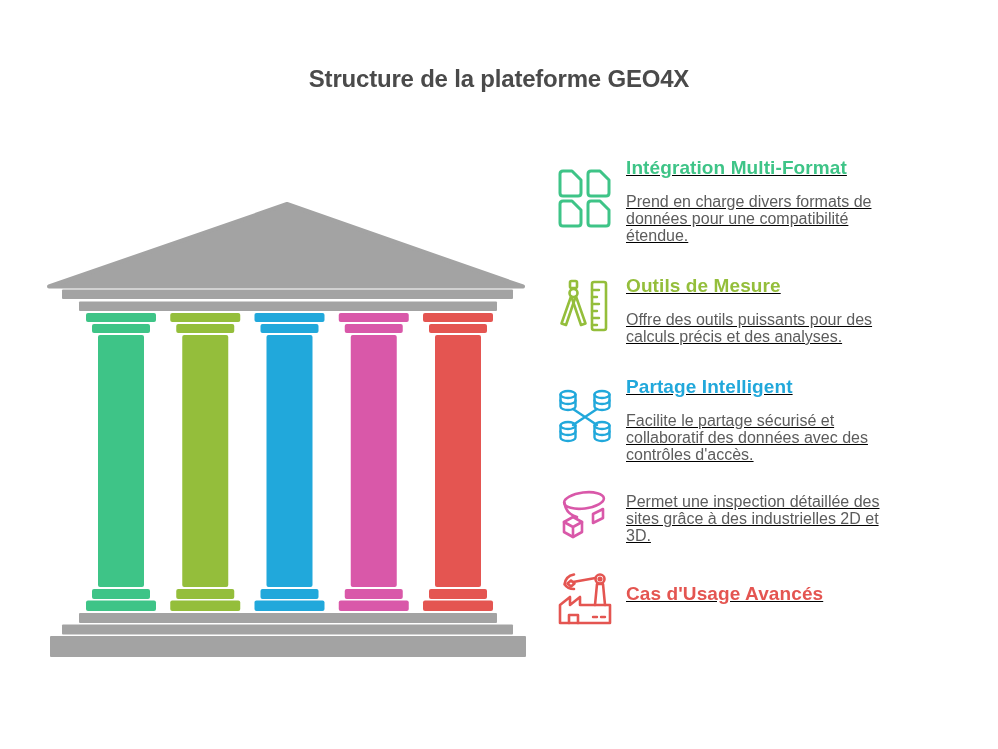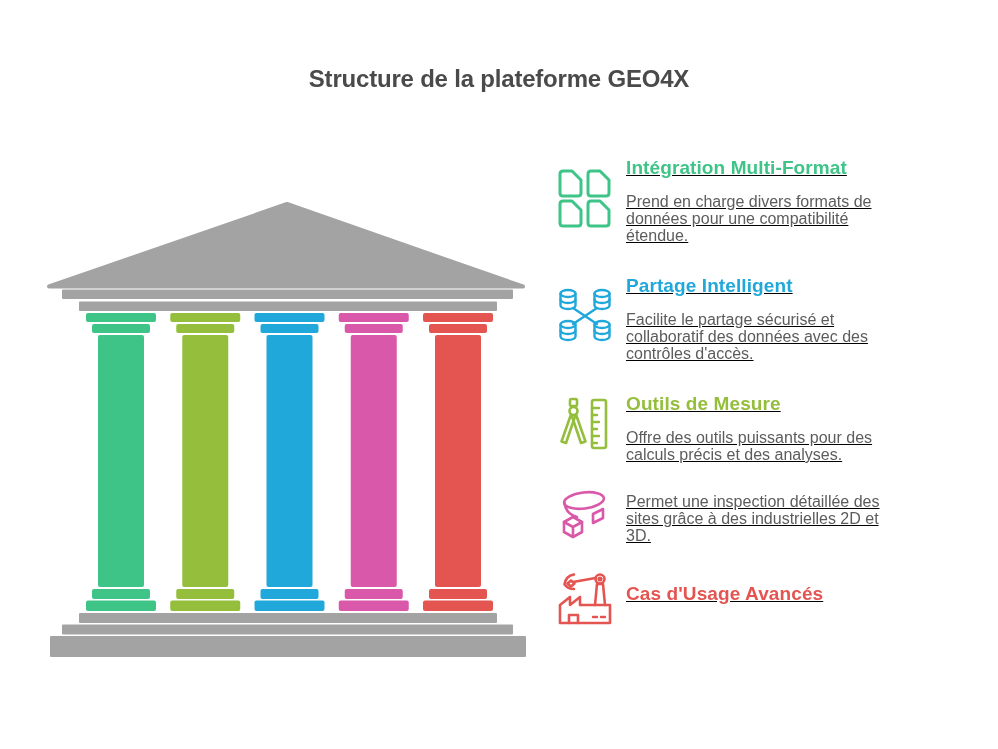--- a/index.html
+++ b/index.html
@@ -138,69 +138,69 @@
         </svg>
       </span>
       <div class="feature-text">
         <h2 class="feature-title">Intégration Multi-Format</h2>
         <p class="feature-desc">Prend en charge divers formats de
 données pour une compatibilité
 étendue.</p>
       </div>
     </div>
 
-    <div class="feature" style="--accent: #21a8db;">
-      <span class="feature-icon">
-        <svg width="56" height="56" viewBox="0 0 56 56" fill="none" stroke="currentColor" stroke-width="2.4" stroke-linejoin="round" stroke-linecap="round">
-          <g transform="translate(3,2)">
-            <ellipse cx="8" cy="3.5" rx="7.5" ry="3.5"></ellipse>
-            <path d="M0.5 3.5 V15.5 A7.5 3.5 0 0 0 15.5 15.5 V3.5"></path>
-            <path d="M0.5 9.5 A7.5 3.5 0 0 0 15.5 9.5"></path>
-          </g>
-          <g transform="translate(37,2)">
-            <ellipse cx="8" cy="3.5" rx="7.5" ry="3.5"></ellipse>
-            <path d="M0.5 3.5 V15.5 A7.5 3.5 0 0 0 15.5 15.5 V3.5"></path>
-            <path d="M0.5 9.5 A7.5 3.5 0 0 0 15.5 9.5"></path>
-          </g>
-          <g transform="translate(3,33)">
-            <ellipse cx="8" cy="3.5" rx="7.5" ry="3.5"></ellipse>
-            <path d="M0.5 3.5 V15.5 A7.5 3.5 0 0 0 15.5 15.5 V3.5"></path>
-            <path d="M0.5 9.5 A7.5 3.5 0 0 0 15.5 9.5"></path>
-          </g>
-          <g transform="translate(37,33)">
-            <ellipse cx="8" cy="3.5" rx="7.5" ry="3.5"></ellipse>
-            <path d="M0.5 3.5 V15.5 A7.5 3.5 0 0 0 15.5 15.5 V3.5"></path>
-            <path d="M0.5 9.5 A7.5 3.5 0 0 0 15.5 9.5"></path>
-          </g>
-          <path d="M16 20 L40 36 M40 20 L16 36"></path>
-        </svg>
-      </span>
-      <div class="feature-text">
-        <h2 class="feature-title">Partage Intelligent</h2>
-        <p class="feature-desc">Facilite le partage sécurisé et
-collaboratif des données avec des
-contrôles d'accès.</p>
-      </div>
-    </div>
-
     <div class="feature" style="--accent: #94be3b;">
       <span class="feature-icon">
         <svg width="56" height="56" viewBox="0 0 56 56" fill="none" stroke="currentColor" stroke-width="2.6" stroke-linejoin="round" stroke-linecap="round">
           <rect x="13" y="2" width="7" height="7" rx="1.5"></rect>
           <circle cx="16.5" cy="14" r="4"></circle>
           <path d="M14 17.5 L4.5 44.5 L9 46 L18 19.5"></path>
           <path d="M19 17.5 L28.5 44.5 L24 46 L15 19.5"></path>
           <rect x="35" y="3" width="14" height="48" rx="2"></rect>
           <path d="M35 11 H42 M35 18 H40 M35 25 H42 M35 32 H40 M35 39 H42 M35 46 H40" stroke-width="2.4"></path>
         </svg>
       </span>
       <div class="feature-text">
         <h2 class="feature-title">Outils de Mesure</h2>
         <p class="feature-desc">Offre des outils puissants pour des
 calculs précis et des analyses.</p>
+      </div>
+    </div>
+
+    <div class="feature" style="--accent: #21a8db;">
+      <span class="feature-icon">
+        <svg width="56" height="56" viewBox="0 0 56 56" fill="none" stroke="currentColor" stroke-width="2.4" stroke-linejoin="round" stroke-linecap="round">
+          <g transform="translate(3,2)">
+            <ellipse cx="8" cy="3.5" rx="7.5" ry="3.5"></ellipse>
+            <path d="M0.5 3.5 V15.5 A7.5 3.5 0 0 0 15.5 15.5 V3.5"></path>
+            <path d="M0.5 9.5 A7.5 3.5 0 0 0 15.5 9.5"></path>
+          </g>
+          <g transform="translate(37,2)">
+            <ellipse cx="8" cy="3.5" rx="7.5" ry="3.5"></ellipse>
+            <path d="M0.5 3.5 V15.5 A7.5 3.5 0 0 0 15.5 15.5 V3.5"></path>
+            <path d="M0.5 9.5 A7.5 3.5 0 0 0 15.5 9.5"></path>
+          </g>
+          <g transform="translate(3,33)">
+            <ellipse cx="8" cy="3.5" rx="7.5" ry="3.5"></ellipse>
+            <path d="M0.5 3.5 V15.5 A7.5 3.5 0 0 0 15.5 15.5 V3.5"></path>
+            <path d="M0.5 9.5 A7.5 3.5 0 0 0 15.5 9.5"></path>
+          </g>
+          <g transform="translate(37,33)">
+            <ellipse cx="8" cy="3.5" rx="7.5" ry="3.5"></ellipse>
+            <path d="M0.5 3.5 V15.5 A7.5 3.5 0 0 0 15.5 15.5 V3.5"></path>
+            <path d="M0.5 9.5 A7.5 3.5 0 0 0 15.5 9.5"></path>
+          </g>
+          <path d="M16 20 L40 36 M40 20 L16 36"></path>
+        </svg>
+      </span>
+      <div class="feature-text">
+        <h2 class="feature-title">Partage Intelligent</h2>
+        <p class="feature-desc">Facilite le partage sécurisé et
+collaboratif des données avec des
+contrôles d'accès.</p>
       </div>
     </div>
 
     <div class="feature" style="--accent: #d958a9;">
       <span class="feature-icon">
         <svg width="56" height="56" viewBox="0 0 56 56" fill="none" stroke="currentColor" stroke-width="2.6" stroke-linejoin="round" stroke-linecap="round">
           <ellipse cx="27" cy="12.5" rx="20" ry="8" transform="rotate(-7 27 12.5)"></ellipse>
           <path d="M7.5 15 Q9 26 20 29"></path>
           <path d="M16 29 L25 34 V44 L16 49 L7 44 V34 Z"></path>
           <path d="M7 34 L16 39 L25 34 M16 39 V49"></path>

